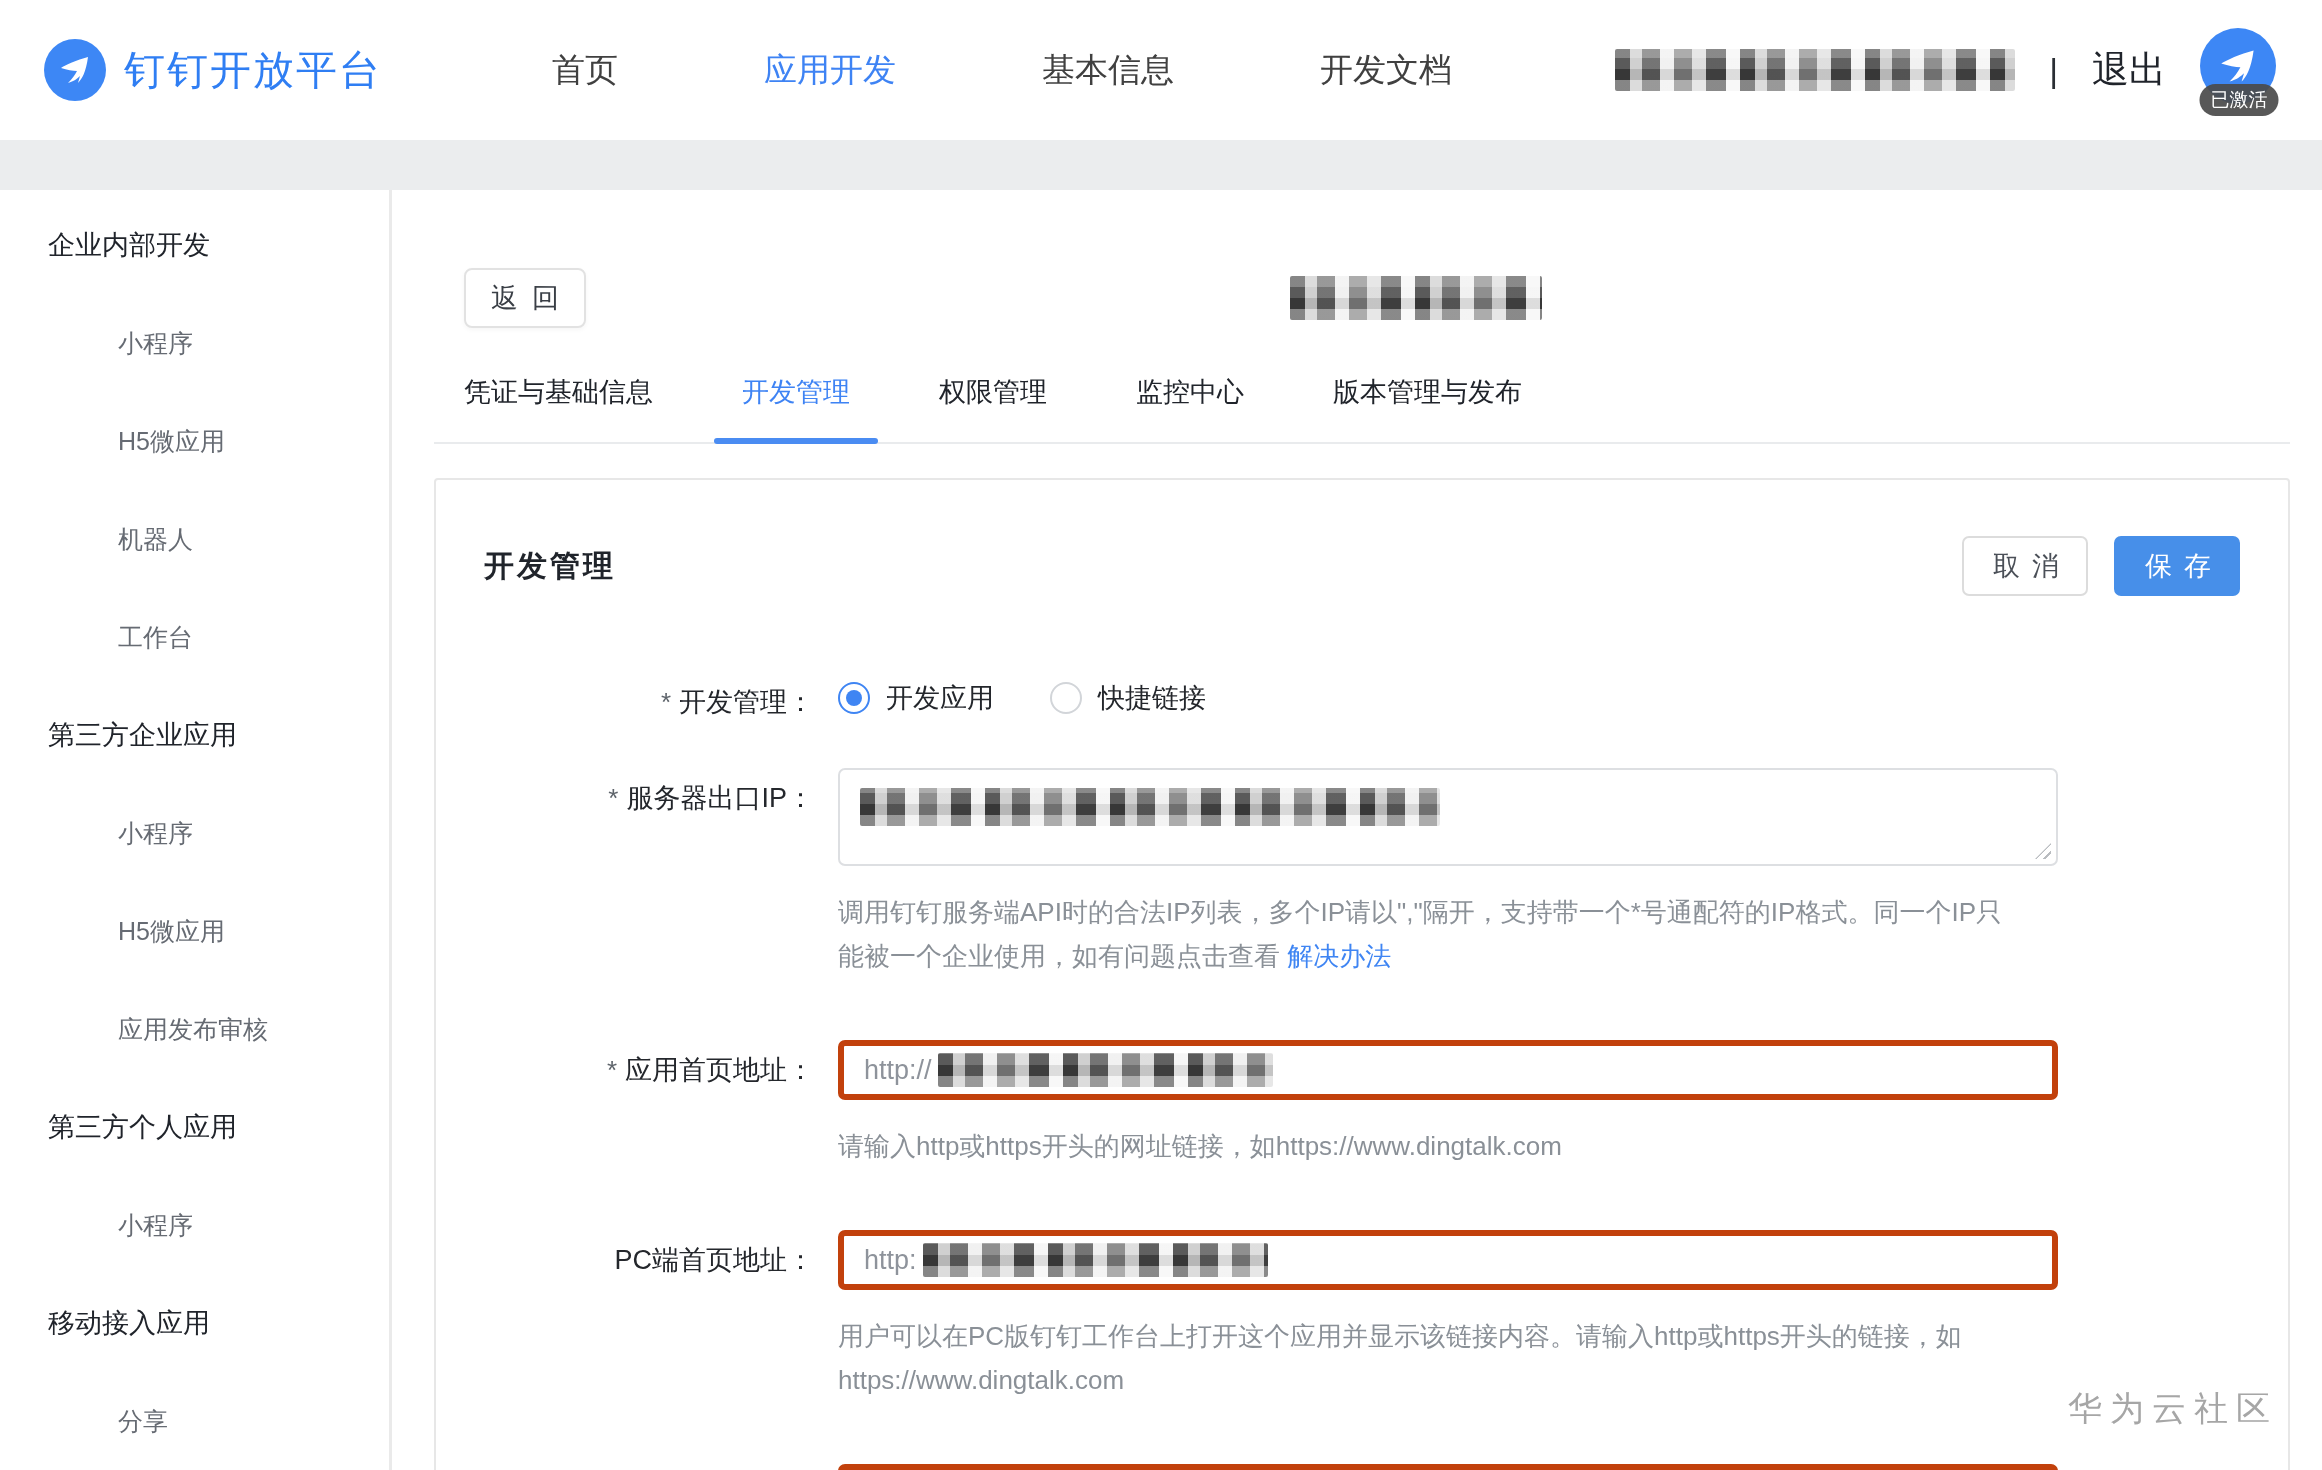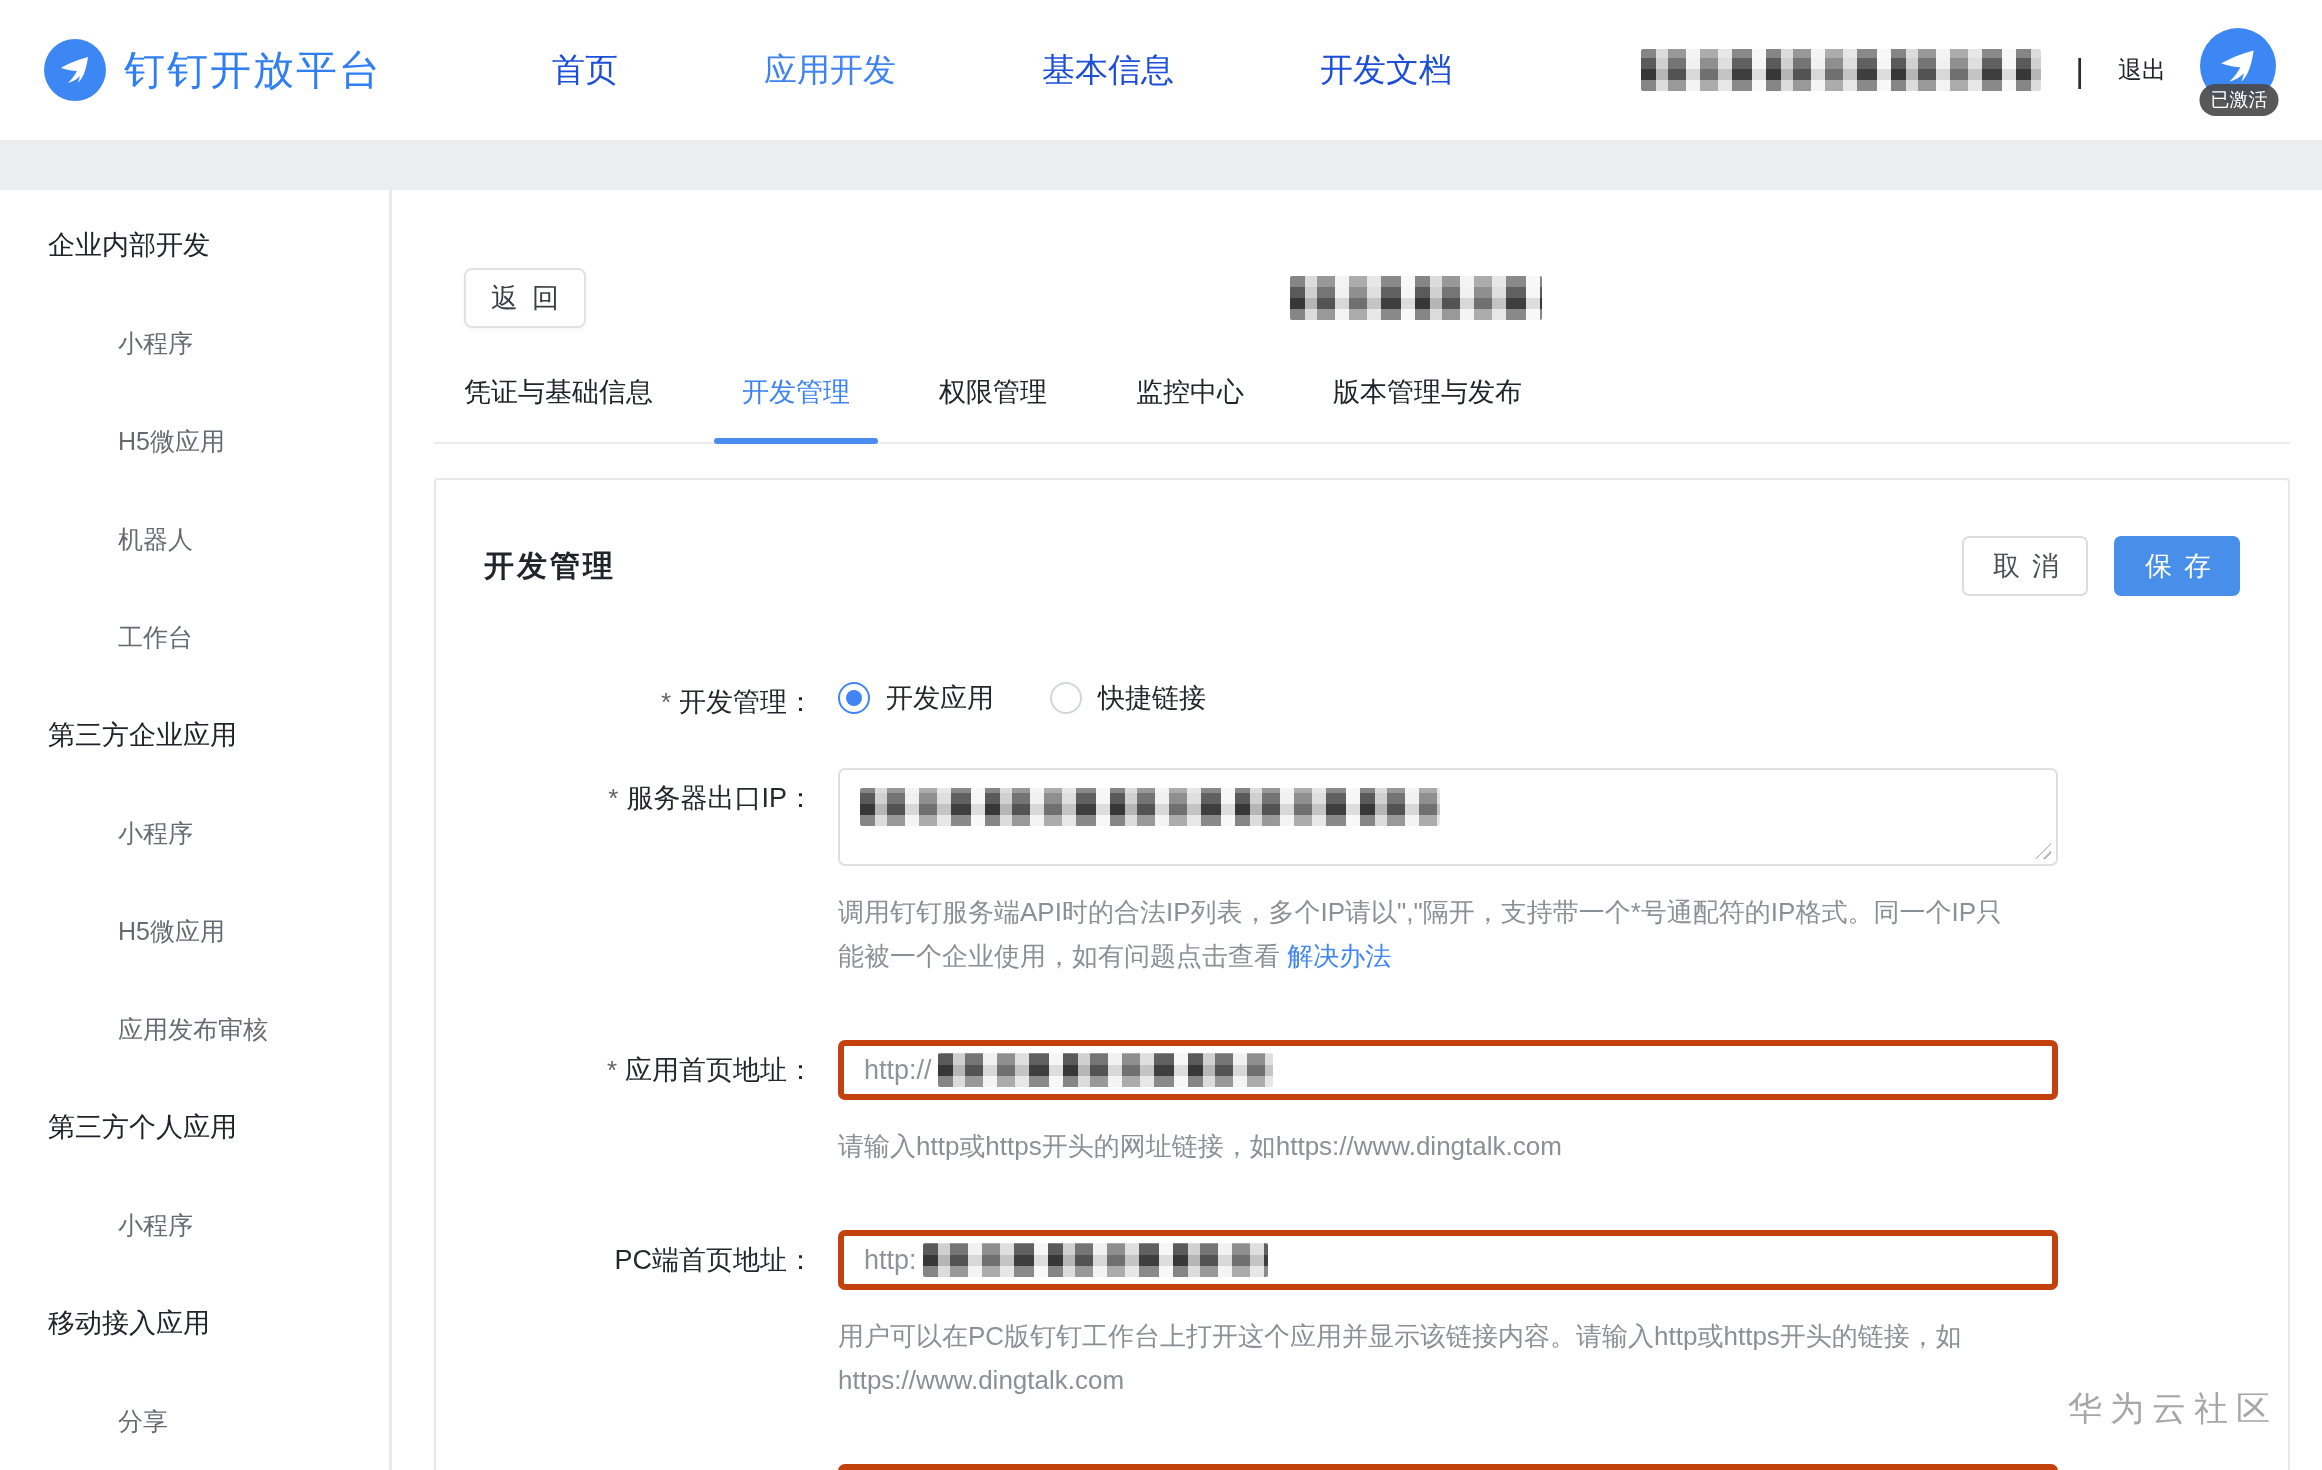--- a/index.html
+++ b/index.html
@@ -5,25 +5,25 @@
   * { margin:0; padding:0; box-sizing:border-box; }
   html,body { width:2322px; height:1470px; overflow:hidden; background:#fff;
     font-family:"Liberation Sans","DejaVu Sans",sans-serif; color:#23272e; }
 
   
   .header { height:140px; display:flex; align-items:center; padding:0 44px; background:#fff; }
   .logo { display:flex; align-items:center; gap:18px; cursor:pointer; }
   .logo-circle { width:62px; height:62px; border-radius:50%; background:#3d87f5; display:flex; align-items:center; justify-content:center; }
   .brand-text { font-size:41px; color:#2f7ef3; letter-spacing:2px; }
   .nav { display:flex; gap:146px; margin-left:170px; }
-  .nav-item { font-size:33px; color:#1d4ed8; font-weight:500; cursor:pointer; }
+  .nav-item { font-size:33px; color:#404040; font-weight:500; cursor:pointer; }
   .nav-item.active { color:#3e83f4; }
   .header-right { margin-left:auto; display:flex; align-items:center; gap:34px; }
   .vbar { font-size:34px; color:#2a2e34; font-weight:300; }
-  .logout { font-size:24px; color:#20242b; font-weight:500; cursor:pointer; }
+  .logout { font-size:37px; color:#20242b; font-weight:500; cursor:pointer; }
   .avatar-wrap { position:relative; width:78px; height:84px; cursor:pointer; }
   .avatar { width:76px; height:76px; border-radius:50%; background:#3d87f5; display:flex; align-items:center; justify-content:center; }
   .avatar-badge { position:absolute; left:50%; transform:translateX(-50%); bottom:-4px;
     background:rgba(74,74,74,.92); color:#fff; font-size:19px; padding:3px 11px; border-radius:16px; white-space:nowrap; }
 
   
   .strip { height:50px; background:#ebedee; }
 
   
   .layout { display:flex; height:1280px; }

